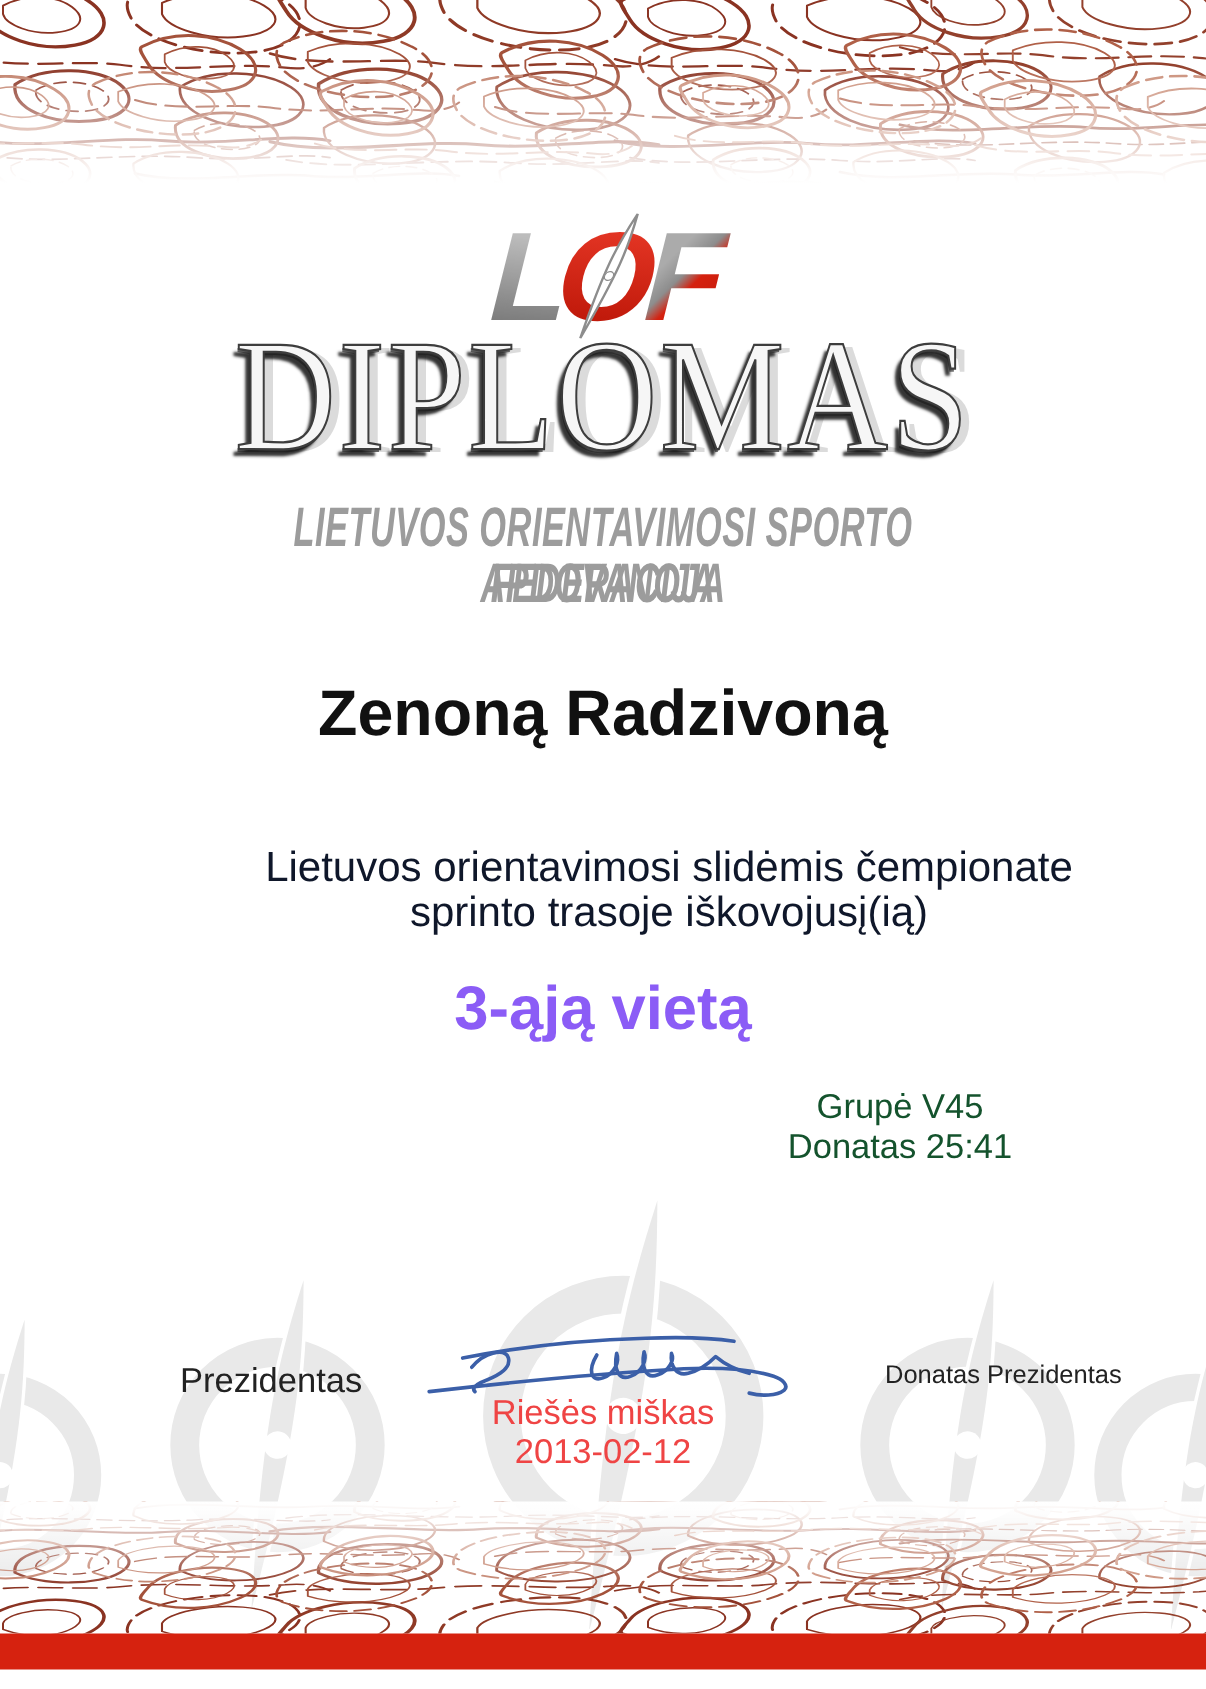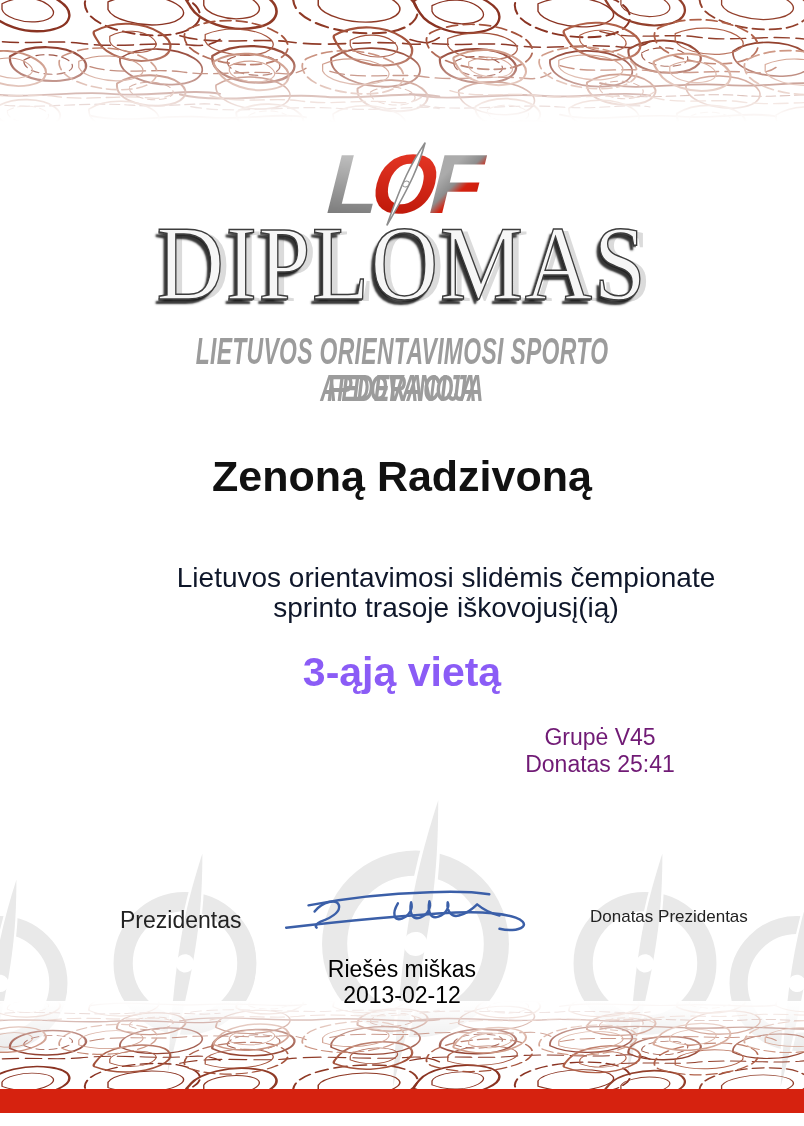--- a/index.html
+++ b/index.html
@@ -39,29 +39,29 @@
          transform:scaleX(0.88);}
   .fedline{font-weight:bold;font-style:italic;color:#9c9c9c;font-size:37px;line-height:37px;
            letter-spacing:.5px;transform:scaleX(0.62);}
   .fed1{top:333px;} .fed2{top:370px;}
 
   
   .recipient{top:452px;font-size:43px;font-weight:bold;color:#111;}
   .event{top:563px;font-size:28px;line-height:30px;color:#0f172a;padding-left:44px;}
   .place{top:649px;font-size:41px;font-weight:bold;color:#8b5cf6;}
   .details{position:absolute;top:724px;left:455px;width:290px;text-align:center;
-           font-size:23px;line-height:27px;color:#701a75;}
+           font-size:23px;line-height:27px;color:#14532d;}
 
   
   .role{position:absolute;top:907px;left:120px;font-size:23px;color:#222;}
   .signer{position:absolute;top:907px;left:590px;font-size:17px;color:#222;}
   .signature{position:absolute;left:278px;top:885px;width:254px;height:56px;}
   .signature svg{display:block;width:100%;height:100%;}
 
-  .location-block{top:956px;font-size:23px;line-height:26px;color:#000000;}
+  .location-block{top:928px;font-size:23px;line-height:26px;color:#ef4444;}
 </style>
 </head>
 <body>
 
 <div class="page">
 
   <svg width="0" height="0" style="position:absolute" aria-hidden="true">
     <defs>
       <g id="ct" fill="none" stroke-linecap="round" stroke-linejoin="round">
         <path d="M5,8 C30,-6 60,-2 78,10 C96,22 92,38 70,42 C45,47 18,36 10,22 C6,15 2,10 5,8 Z" stroke-width="2.4"></path>

